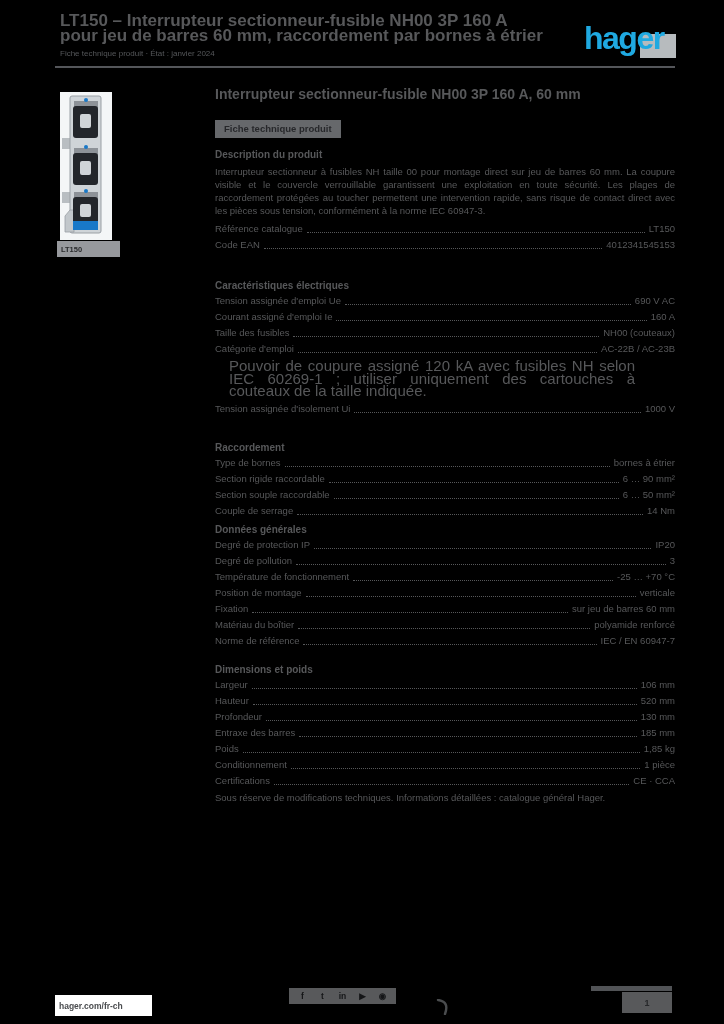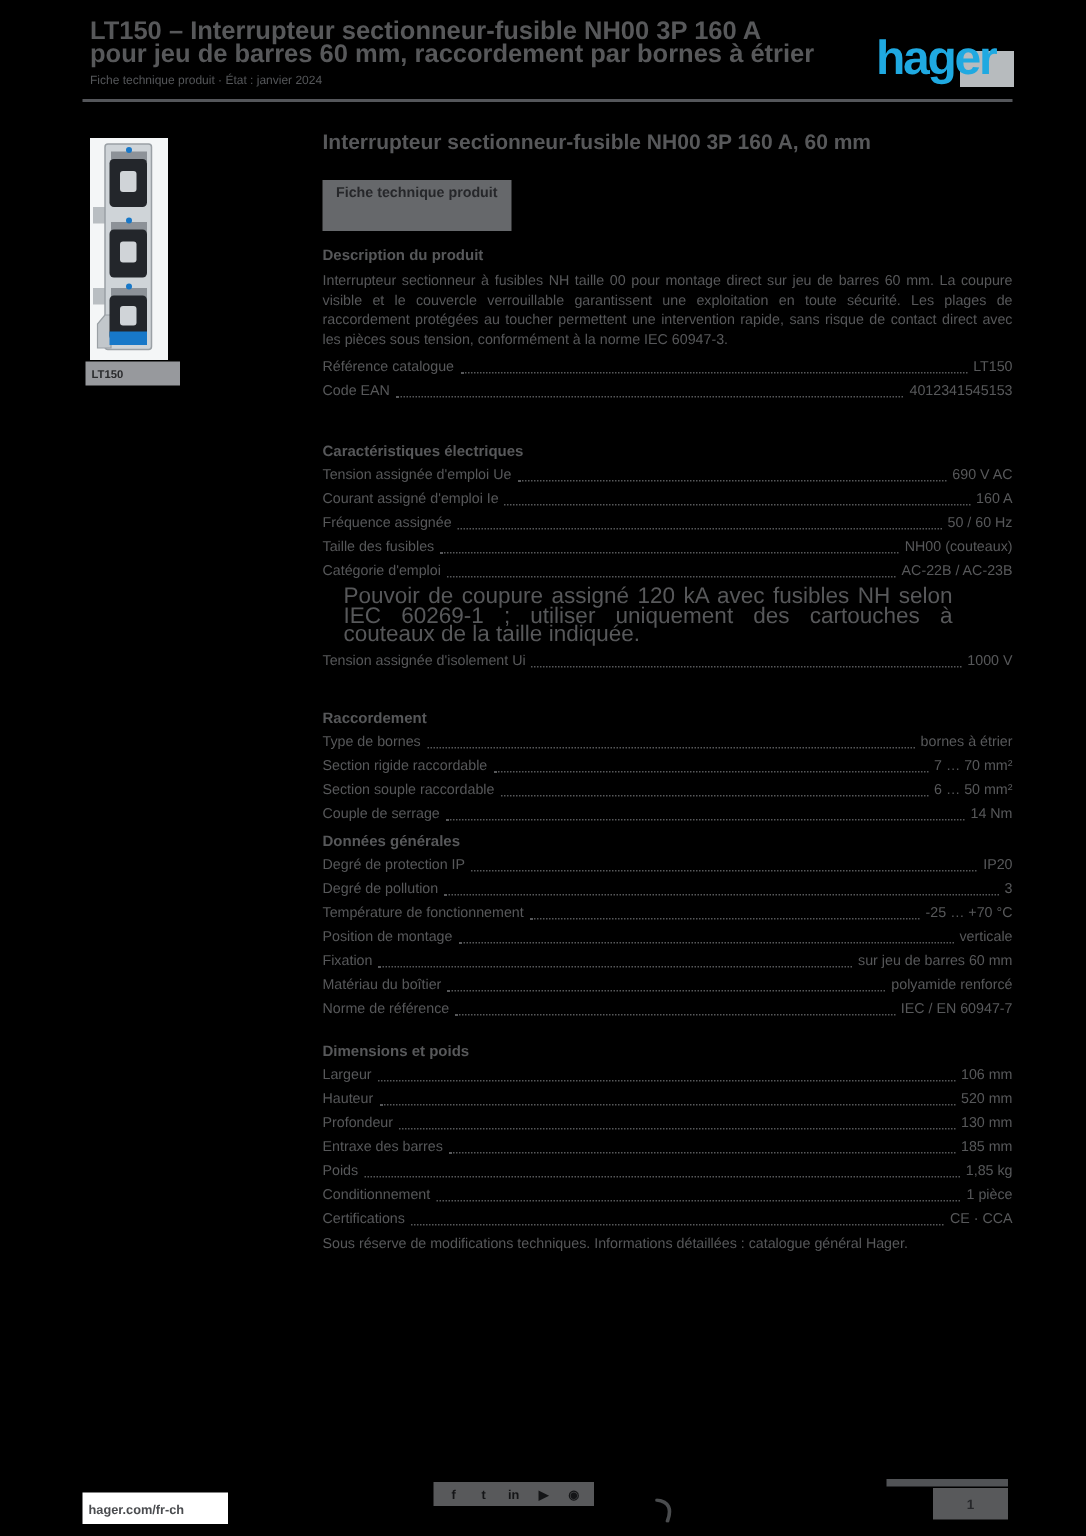--- a/index.html
+++ b/index.html
@@ -17,21 +17,21 @@
   .logo-text{position:absolute;left:0;top:0;font-size:32px;font-weight:bold;letter-spacing:-1.5px;color:#1fa9e1;}
   .header-rule{position:absolute;left:55px;top:66px;width:620px;height:2px;background:#54565a;}
   
   .figure-box{position:absolute;left:60px;top:92px;width:52px;height:148px;background:#f4f6f7;}
   .figure-caption{position:absolute;left:57px;top:241px;width:63px;height:16px;background:#97999d;
     color:#2a2b2d;font-size:7.5px;font-weight:bold;display:flex;align-items:center;padding-left:4px;box-sizing:border-box;}
   
   .main{position:absolute;left:215px;top:86px;width:460px;}
   .doc-title{font-size:14px;font-weight:bold;line-height:17px;color:#57585a;}
   .badge{margin-top:17px;display:inline-block;background:#66686b;color:#26272a;
-    font-size:9.5px;font-weight:bold;padding:3px 9px 20px;text-align:center;}
+    font-size:9.5px;font-weight:bold;padding:3px 9px 4px;text-align:center;}
   .sec h3{font-size:10px;font-weight:bold;color:#57585a;margin:0 0 4px;line-height:12px;}
   .sec{margin:0;}
   .sec-0{margin-top:11px;}
   .sec-1{margin-top:7px;}
   .sec-2{margin-top:30px;}
   .sec-3{margin-top:28px;}
   .sec-4{margin-top:8px;}
   .sec-5{margin-top:18px;}
   .sec-para{font-size:9.5px;line-height:13px;color:#57585a;margin:0;text-align:justify;}
   .spec-row{display:flex;align-items:flex-end;font-size:9.5px;color:#57585a;margin-bottom:6px;line-height:10px;}
@@ -122,25 +122,20 @@
           <span class="spec-label">Tension assignée d'emploi Ue</span>
           <span class="leader"></span>
           <span class="spec-value">690 V AC</span>
         </div>
         <div class="spec-row">
           <span class="spec-label">Courant assigné d'emploi Ie</span>
           <span class="leader"></span>
           <span class="spec-value">160 A</span>
         </div>
         <div class="spec-row">
-          <span class="spec-label">Fréquence assignée</span>
-          <span class="leader"></span>
-          <span class="spec-value">50 / 60 Hz</span>
-        </div>
-        <div class="spec-row">
           <span class="spec-label">Taille des fusibles</span>
           <span class="leader"></span>
           <span class="spec-value">NH00 (couteaux)</span>
         </div>
         <div class="spec-row">
           <span class="spec-label">Catégorie d'emploi</span>
           <span class="leader"></span>
           <span class="spec-value">AC-22B / AC-23B</span>
         </div>
         <div class="spec-note">Pouvoir de coupure assigné 120 kA avec fusibles NH selon IEC 60269-1 ; utiliser uniquement des cartouches à couteaux de la taille indiquée.</div>
@@ -153,21 +148,21 @@
       <div class="sec sec-3">
         <h3>Raccordement</h3>
         <div class="spec-row">
           <span class="spec-label">Type de bornes</span>
           <span class="leader"></span>
           <span class="spec-value">bornes à étrier</span>
         </div>
         <div class="spec-row">
           <span class="spec-label">Section rigide raccordable</span>
           <span class="leader"></span>
-          <span class="spec-value">7 … 70 mm²</span>
+          <span class="spec-value">6 … 90 mm²</span>
         </div>
         <div class="spec-row">
           <span class="spec-label">Section souple raccordable</span>
           <span class="leader"></span>
           <span class="spec-value">6 … 50 mm²</span>
         </div>
         <div class="spec-row">
           <span class="spec-label">Couple de serrage</span>
           <span class="leader"></span>
           <span class="spec-value">14 Nm</span>

